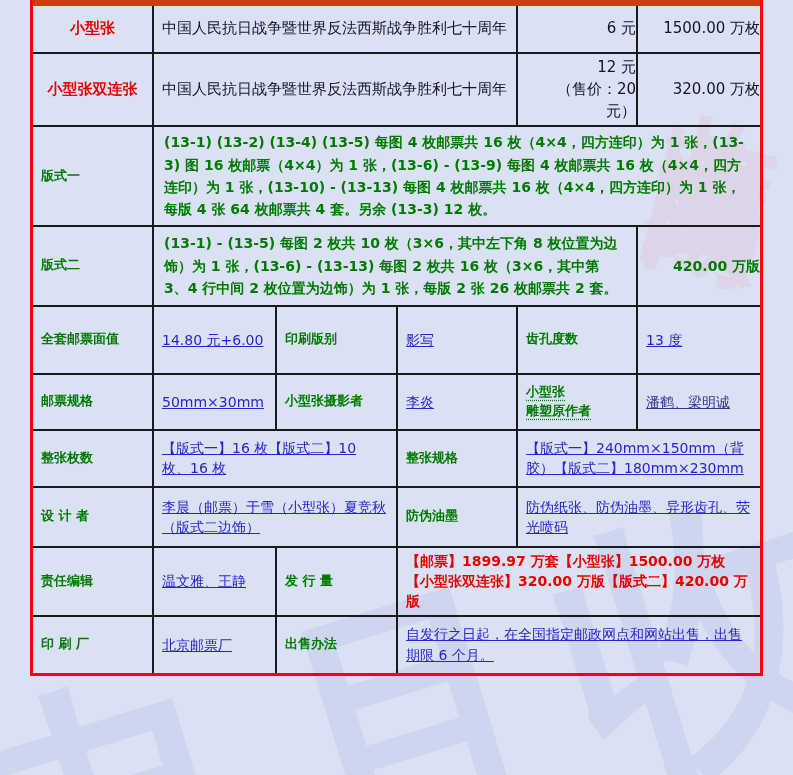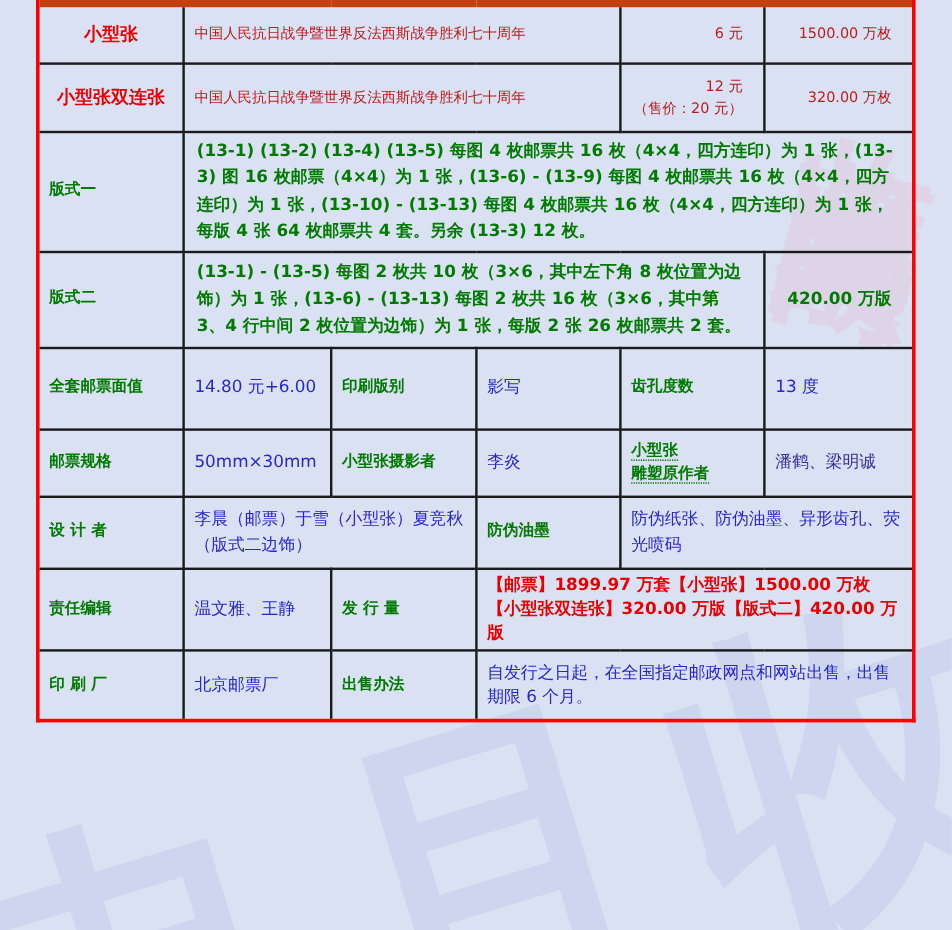--- a/index.html
+++ b/index.html
@@ -49,26 +49,26 @@
     overflow:hidden;
     word-break:break-word;
   }
   tr td:first-child{border-left:none;}
   tr td:last-child{border-right:none;}
   tr:first-child td{border-top:none;}
   tr:last-child td{border-bottom:none;}
 
   .lbl{color:#007a00;font-weight:bold;text-align:left;font-size:13px;}
   .red-lbl{color:#e60000;font-weight:bold;text-align:center;font-size:15px;}
-  .red-txt{color:#b91c1c;font-size:12px;}
+  .red-txt{color:#0f172a;font-size:15px;}
   .red-val{color:#e60000;font-weight:bold;}
-  .val{color:#2626cc;}
+  .val{color:#2626cc;text-decoration:underline;}
   .navy{color:#333399;margin-top:21px;}
   .green-desc{color:#007a00;font-weight:bold;line-height:1.6;padding:4px 10px;}
-  .right{text-align:right;padding-right:17px;}
+  .right{text-align:right;padding-right:0;}
   .ml{white-space:pre-line;}
   .dotted{text-decoration:underline dotted;text-underline-offset:4px;}
 </style>
 </head>
 <body>
 
 <div class="page">
 
   <div class="wm wm-right">收藏文献网</div>
   <div class="wm wm-bottom">电月收藏</div>
@@ -124,20 +124,26 @@
       <tr style="height:56px">
         <td class="lbl">邮票规格</td>
         <td class="val">50mm×30mm</td>
         <td class="lbl">小型张摄影者</td>
         <td class="val">李炎</td>
         <td class="lbl ml dotted">小型张
 雕塑原作者</td>
         <td class="val navy">潘鹤、梁明诚</td>
       </tr>
 
+      <tr style="height:57px">
+        <td class="lbl">整张枚数</td>
+        <td colspan="2" class="val">【版式一】16 枚【版式二】10 枚、16 枚</td>
+        <td class="lbl">整张规格</td>
+        <td colspan="2" class="val">【版式一】240mm×150mm（背胶）【版式二】180mm×230mm</td>
+      </tr>
 
       <tr style="height:60px">
         <td class="lbl">设 计 者</td>
         <td colspan="2" class="val">李晨（邮票）于雪（小型张）夏竞秋（版式二边饰）</td>
         <td class="lbl">防伪油墨</td>
         <td colspan="2" class="val">防伪纸张、防伪油墨、异形齿孔、荧光喷码</td>
       </tr>
 
       <tr style="height:57px">
         <td class="lbl">责任编辑</td>

